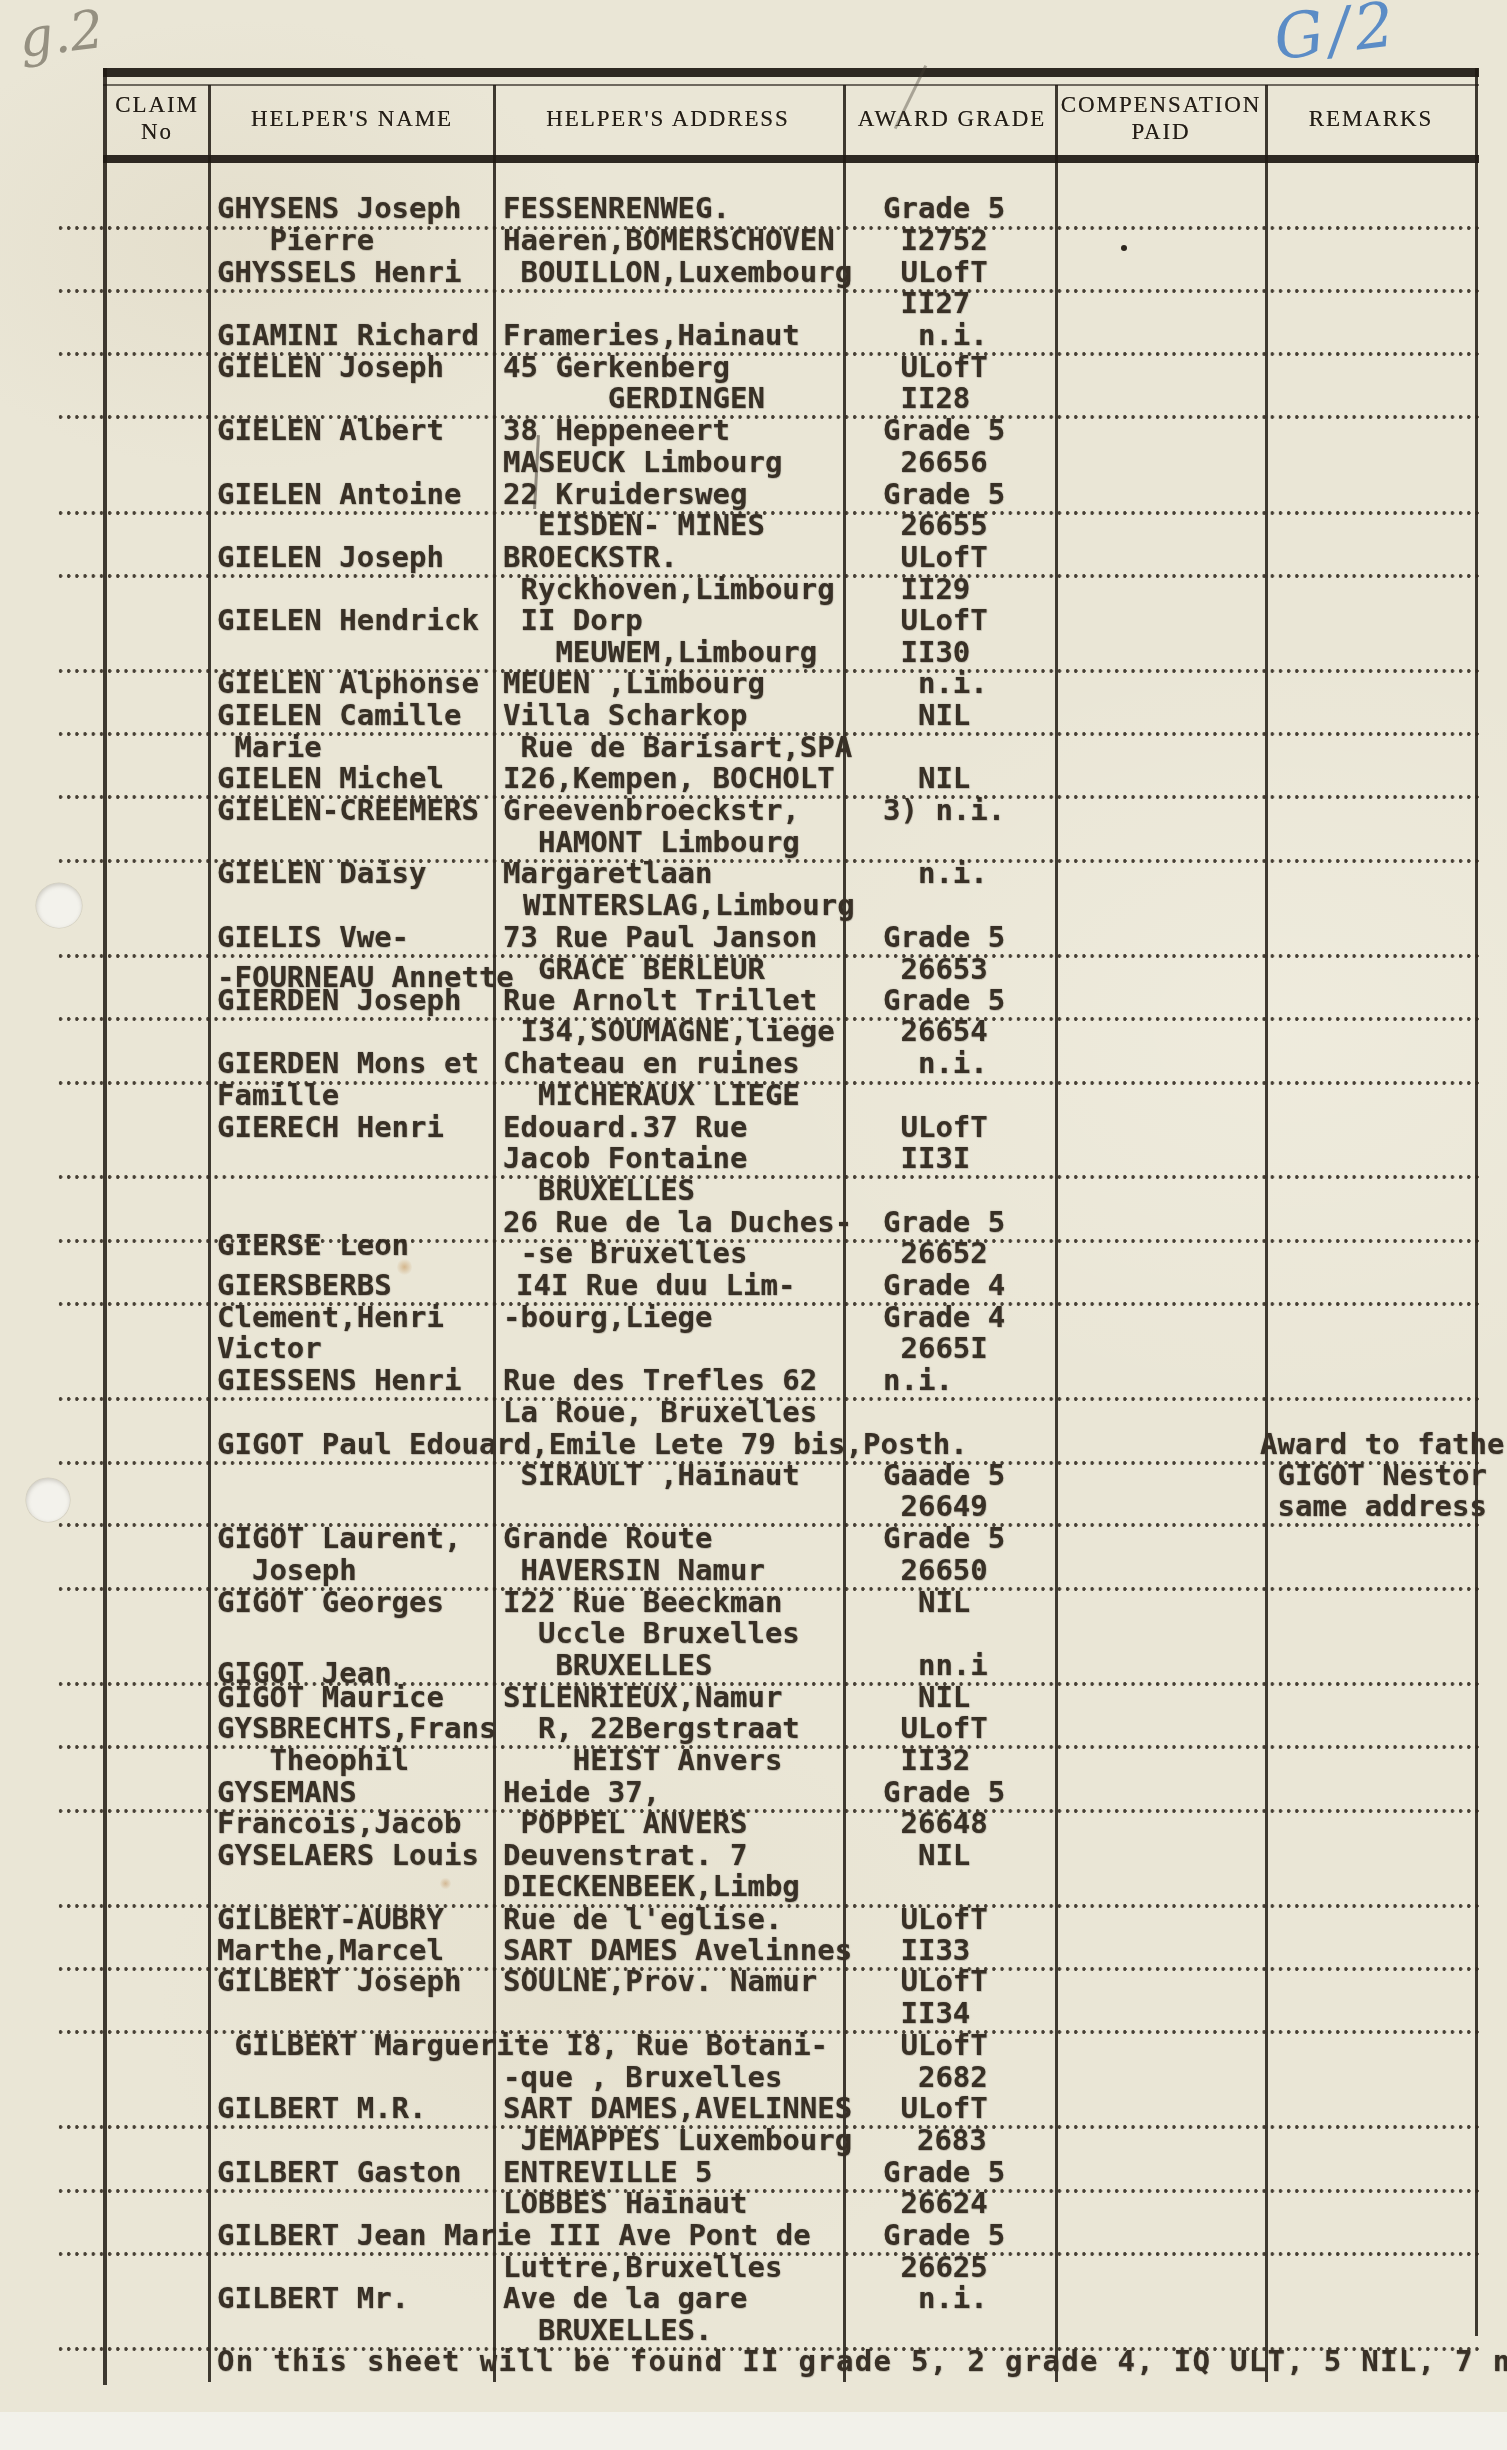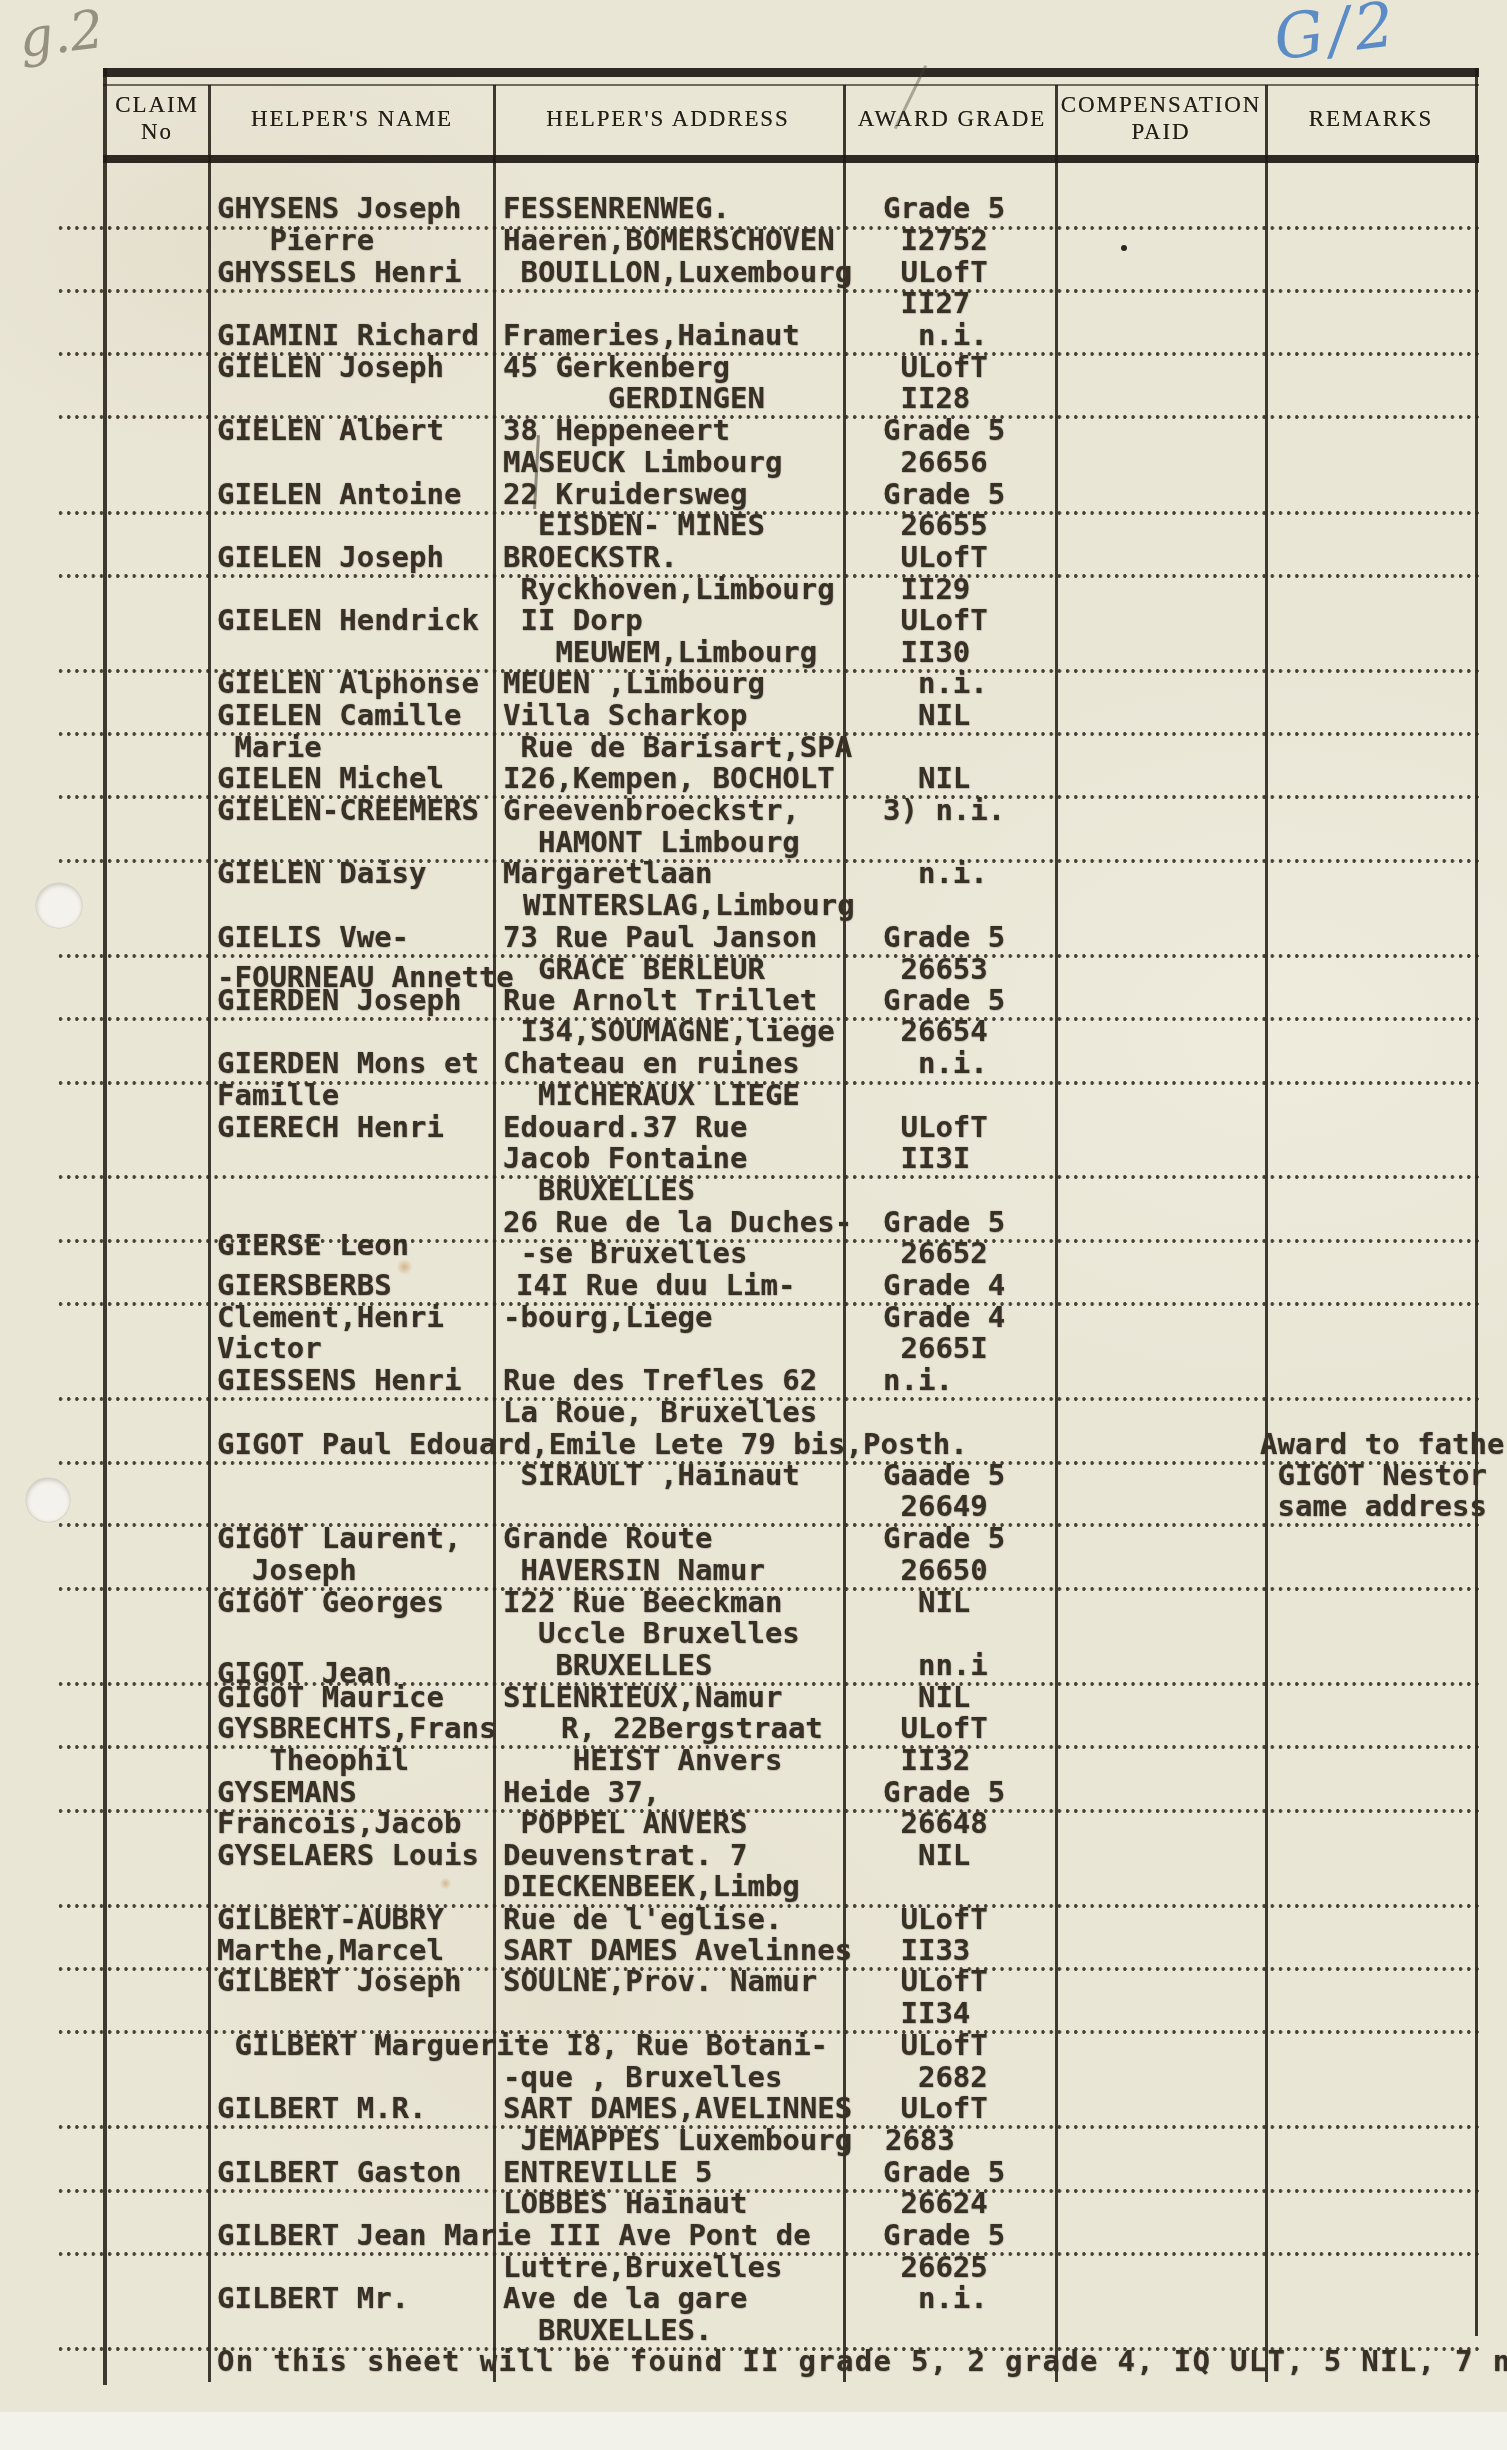--- a/index.html
+++ b/index.html
@@ -196,21 +196,21 @@
       <div class="typed" style="top: 1587px; left: 883px;">  NIL</div>
       <div class="typed" style="top: 1618px; left: 503px;">  Uccle Bruxelles</div>
       <div class="typed" style="top: 1650px; left: 217px; margin-top: 8px;">GIGOT Jean</div>
       <div class="typed" style="top: 1650px; left: 503px;">   BRUXELLES</div>
       <div class="typed" style="top: 1650px; left: 883px;">  nn.i</div>
       <div class="dotrule" style="top: 1682px;"></div>
       <div class="typed" style="top: 1682px; left: 217px;">GIGOT Maurice</div>
       <div class="typed" style="top: 1682px; left: 503px;">SILENRIEUX,Namur</div>
       <div class="typed" style="top: 1682px; left: 883px;">  NIL</div>
       <div class="typed" style="top: 1713px; left: 217px;">GYSBRECHTS,Frans</div>
-      <div class="typed" style="top: 1713px; left: 526px;">  R, 22Bergstraat</div>
+      <div class="typed" style="top: 1713px; left: 503px;">  R, 22Bergstraat</div>
       <div class="typed" style="top: 1713px; left: 883px;"> ULofT</div>
       <div class="dotrule" style="top: 1745px;"></div>
       <div class="typed" style="top: 1745px; left: 217px;">   Theophil</div>
       <div class="typed" style="top: 1745px; left: 503px;">    HEIST Anvers</div>
       <div class="typed" style="top: 1745px; left: 883px;"> II32</div>
       <div class="typed" style="top: 1777px; left: 217px;">GYSEMANS</div>
       <div class="typed" style="top: 1777px; left: 503px;">Heide 37,</div>
       <div class="typed" style="top: 1777px; left: 883px;">Grade 5</div>
       <div class="dotrule" style="top: 1809px;"></div>
       <div class="typed" style="top: 1808px; left: 217px;">Francois,Jacob</div>
@@ -235,21 +235,21 @@
       <div class="dotrule" style="top: 2030px;"></div>
       <div class="typed" style="top: 2030px; left: 217px;"> GILBERT Marguerite I8, Rue Botani-</div>
       <div class="typed" style="top: 2030px; left: 883px;"> ULofT</div>
       <div class="typed" style="top: 2062px; left: 503px;">-que , Bruxelles</div>
       <div class="typed" style="top: 2062px; left: 883px;">  2682</div>
       <div class="typed" style="top: 2093px; left: 217px;">GILBERT M.R.</div>
       <div class="typed" style="top: 2093px; left: 503px;">SART DAMES,AVELINNES</div>
       <div class="typed" style="top: 2093px; left: 883px;"> ULofT</div>
       <div class="dotrule" style="top: 2125px;"></div>
       <div class="typed" style="top: 2125px; left: 503px;"> JEMAPPES Luxembourg</div>
-      <div class="typed" style="top: 2125px; left: 850px;">  2683</div>
+      <div class="typed" style="top: 2125px; left: 882px;">  2683</div>
       <div class="typed" style="top: 2157px; left: 217px;">GILBERT Gaston</div>
       <div class="typed" style="top: 2157px; left: 503px;">ENTREVILLE 5</div>
       <div class="typed" style="top: 2157px; left: 883px;">Grade 5</div>
       <div class="dotrule" style="top: 2189px;"></div>
       <div class="typed" style="top: 2188px; left: 503px;">LOBBES Hainaut</div>
       <div class="typed" style="top: 2188px; left: 883px;"> 26624</div>
       <div class="typed" style="top: 2220px; left: 217px;">GILBERT Jean Marie III Ave Pont de</div>
       <div class="typed" style="top: 2220px; left: 883px;">Grade 5</div>
       <div class="dotrule" style="top: 2252px;"></div>
       <div class="typed" style="top: 2252px; left: 503px;">Luttre,Bruxelles</div>

